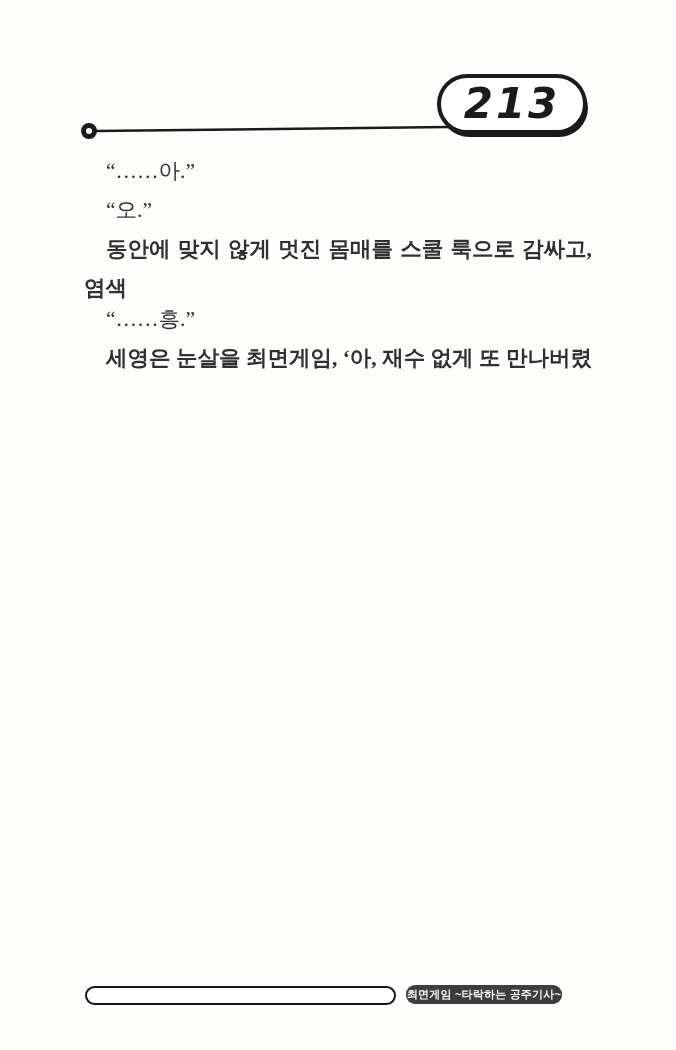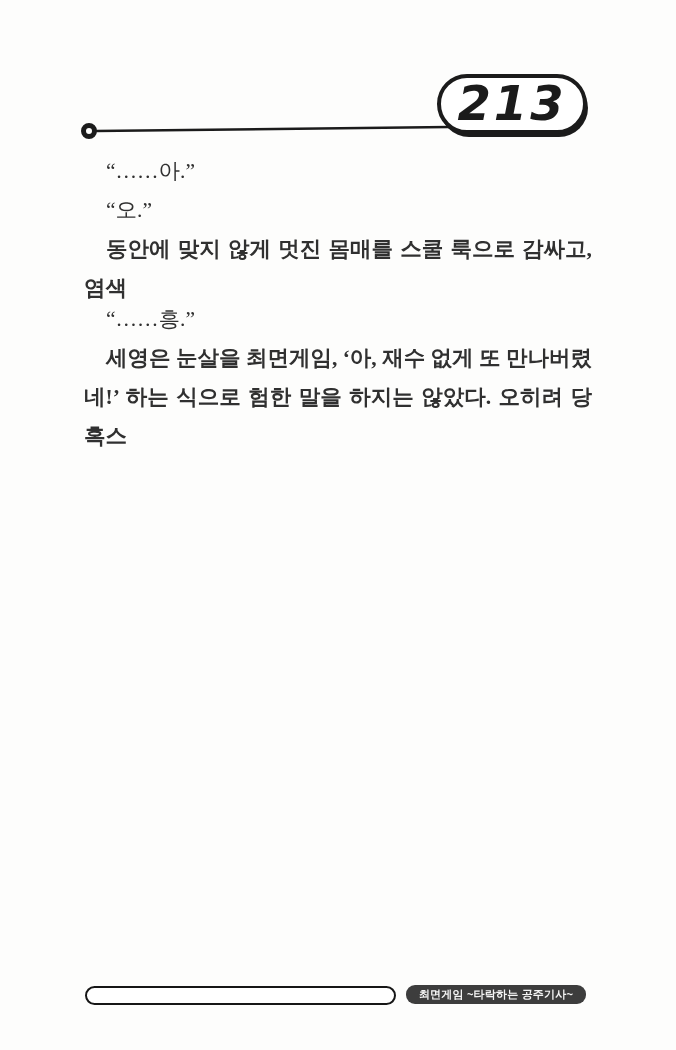--- a/index.html
+++ b/index.html
@@ -27,21 +27,21 @@
     border-radius: 30px;
     box-shadow: 2px 4px 0 -1px #1b1b1b;
     display: flex;
     align-items: center;
     justify-content: center;
   }
   .page-number {
     font-family: "DejaVu Sans", "Liberation Sans", sans-serif;
     font-weight: 700;
     font-style: italic;
-    font-size: 48px;
+    font-size: 42px;
     letter-spacing: 3px;
     color: #1b1b1b;
     transform: translateY(-1px);
   }
 
   
   .text-block {
     position: absolute;
     left: 84px; top: 152px;
     width: 508px;
@@ -69,21 +69,21 @@
     position: absolute;
     left: 85px; top: 986px;
     width: 311px; height: 19px;
     background: #ffffff;
     border: 2.5px solid #161616;
     border-radius: 11px;
   }
   .footer-badge {
     position: absolute;
     left: 406px; top: 985px;
-    width: 180px; height: 19px;
+    width: 156px; height: 19px;
     background: #3d3d3d;
     border-radius: 9px;
     color: #f5f5f5;
     font-family: "Liberation Sans", "DejaVu Sans", sans-serif;
     font-weight: 700;
     font-size: 11px;
     line-height: 19px;
     text-align: center;
     letter-spacing: 0.2px;
   }
@@ -108,18 +108,17 @@
       <div class="line first last">“오.”</div>
     </div>
     <div class="para">
       <div class="line first full">동안에 맞지 않게 멋진 몸매를 스쿨 룩으로 감싸고, 염색</div>
     </div>
     <div class="para gap">
       <div class="line first last">“……흥.”</div>
     </div>
     <div class="para">
       <div class="line first full">세영은 눈살을 최면게임, ‘아, 재수 없게 또 만나버렸</div>
-      <div class="line full">네!’ 하는 식으로 험한 말을 하지는 않았다. 오히려 당혹스</div>
     </div>
   </div>
 
 <div class="footer-pill"></div>
 <div class="footer-badge">최면게임 ~타락하는 공주기사~</div>
 
 </body></html>

